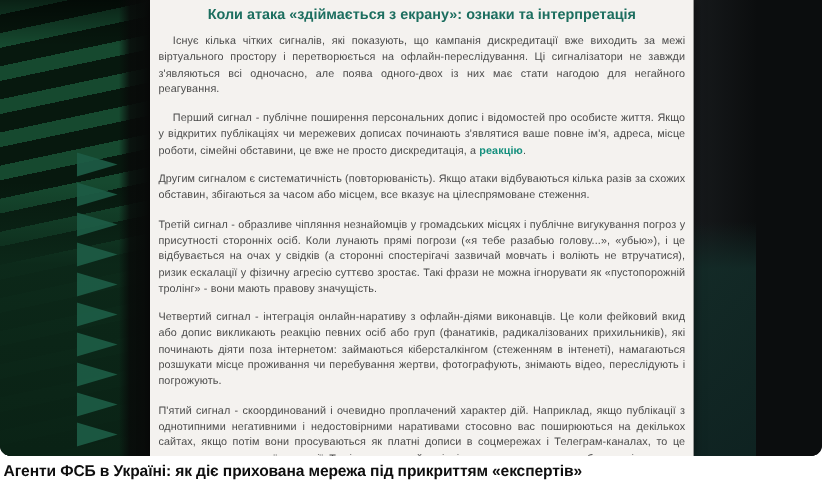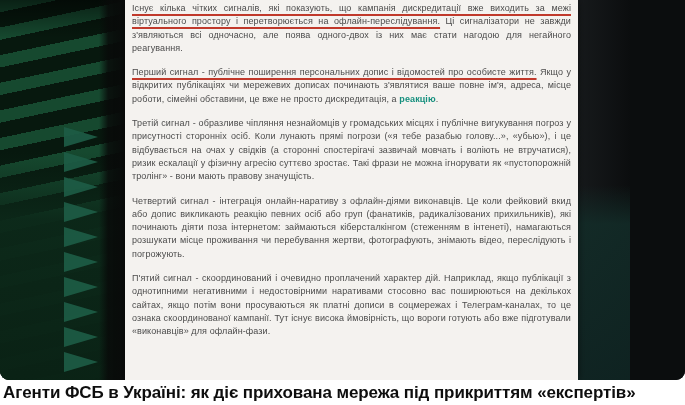--- a/index.html
+++ b/index.html
@@ -61,42 +61,42 @@
   }
   .document p {
     font-size: 9px;
     line-height: 13.3px;
     color: #4b4b4b;
     text-align: justify;
     margin: 0 0 11px 0;
     letter-spacing: 0.1px;
   }
   .u-red {
-    text-decoration: underline;
     text-decoration-color: #c0392b;
     text-decoration-thickness: 2.2px;
     text-underline-offset: 2.5px;
     text-decoration-skip-ink: none;
+    margin-left: 12px;
   }
   .doc-link {
     color: #16907e;
     font-weight: bold;
     text-decoration: none;
     cursor: pointer;
   }
   
   .caption {
     position: absolute; left: 0; top: 380px;
     width: 100%; height: 25px;
     background: #ffffff;
     display: flex; align-items: center;
   }
   .caption-text {
     font-weight: bold;
-    font-size: 17px;
+    font-size: 13px;
     color: #0e0e0e;
     padding-left: 3px;
     letter-spacing: -0.1px;
     white-space: nowrap;
   }
 </style>
 </head>
 <body>
 
 <div class="video-frame">
@@ -113,29 +113,33 @@
       <polygon points="0,176 0,196 34,186"></polygon>
       <polygon points="0,201 0,221 34,211"></polygon>
       <polygon points="0,226 0,246 34,236"></polygon>
     </g>
   </svg>
   <div class="dark-strip"></div>
   <div class="backdrop-right"></div>
   <div class="teal-band"></div>
 
   <div class="document">
+    <div class="doc-title">Коли атака «здіймається з екрану»: ознаки та інтерпретація</div>
 
     <p>
       <span class="u-red">Існує кілька чітких сигналів, які показують, що кампанія дискредитації вже виходить за межі віртуального простору і перетворюється на офлайн-переслідування.</span><span> Ці сигналізатори не завжди з'являються всі одночасно, але поява одного-двох із них має стати нагодою для негайного реагування.</span>
     </p>
 
     <p>
       <span class="u-red">Перший сигнал - публічне поширення персональних допис і відомостей про особисте життя.</span><span> Якщо у відкритих публікаціях чи мережевих дописах починають з'являтися ваше повне ім'я, адреса, місце роботи, сімейні обставини, це вже не просто дискредитація, а </span><a class="doc-link">реакцію</a><span>.</span>
     </p>
 
+    <p>
+      <span>Другим сигналом є систематичність (повторюваність). Якщо атаки відбуваються кілька разів за схожих обставин, збігаються за часом або місцем, все вказує на цілеспрямоване стеження.</span>
+    </p>
 
     <p>
       <span>Третій сигнал - образливе чіпляння незнайомців у громадських місцях і публічне вигукування погроз у присутності сторонніх осіб. Коли лунають прямі погрози («я тебе разабью голову...», «убью»), і це відбувається на очах у свідків (а сторонні спостерігачі зазвичай мовчать і воліють не втручатися), ризик ескалації у фізичну агресію суттєво зростає. Такі фрази не можна ігнорувати як «пустопорожній тролінг» - вони мають правову значущість.</span>
     </p>
 
     <p>
       <span>Четвертий сигнал - інтеграція онлайн-наративу з офлайн-діями виконавців. Це коли фейковий вкид або допис викликають реакцію певних осіб або груп (фанатиків, радикалізованих прихильників), які починають діяти поза інтернетом: займаються кіберсталкінгом (стеженням в інтенеті), намагаються розшукати місце проживання чи перебування жертви, фотографують, знімають відео, переслідують і погрожують.</span>
     </p>
 
     <p>

